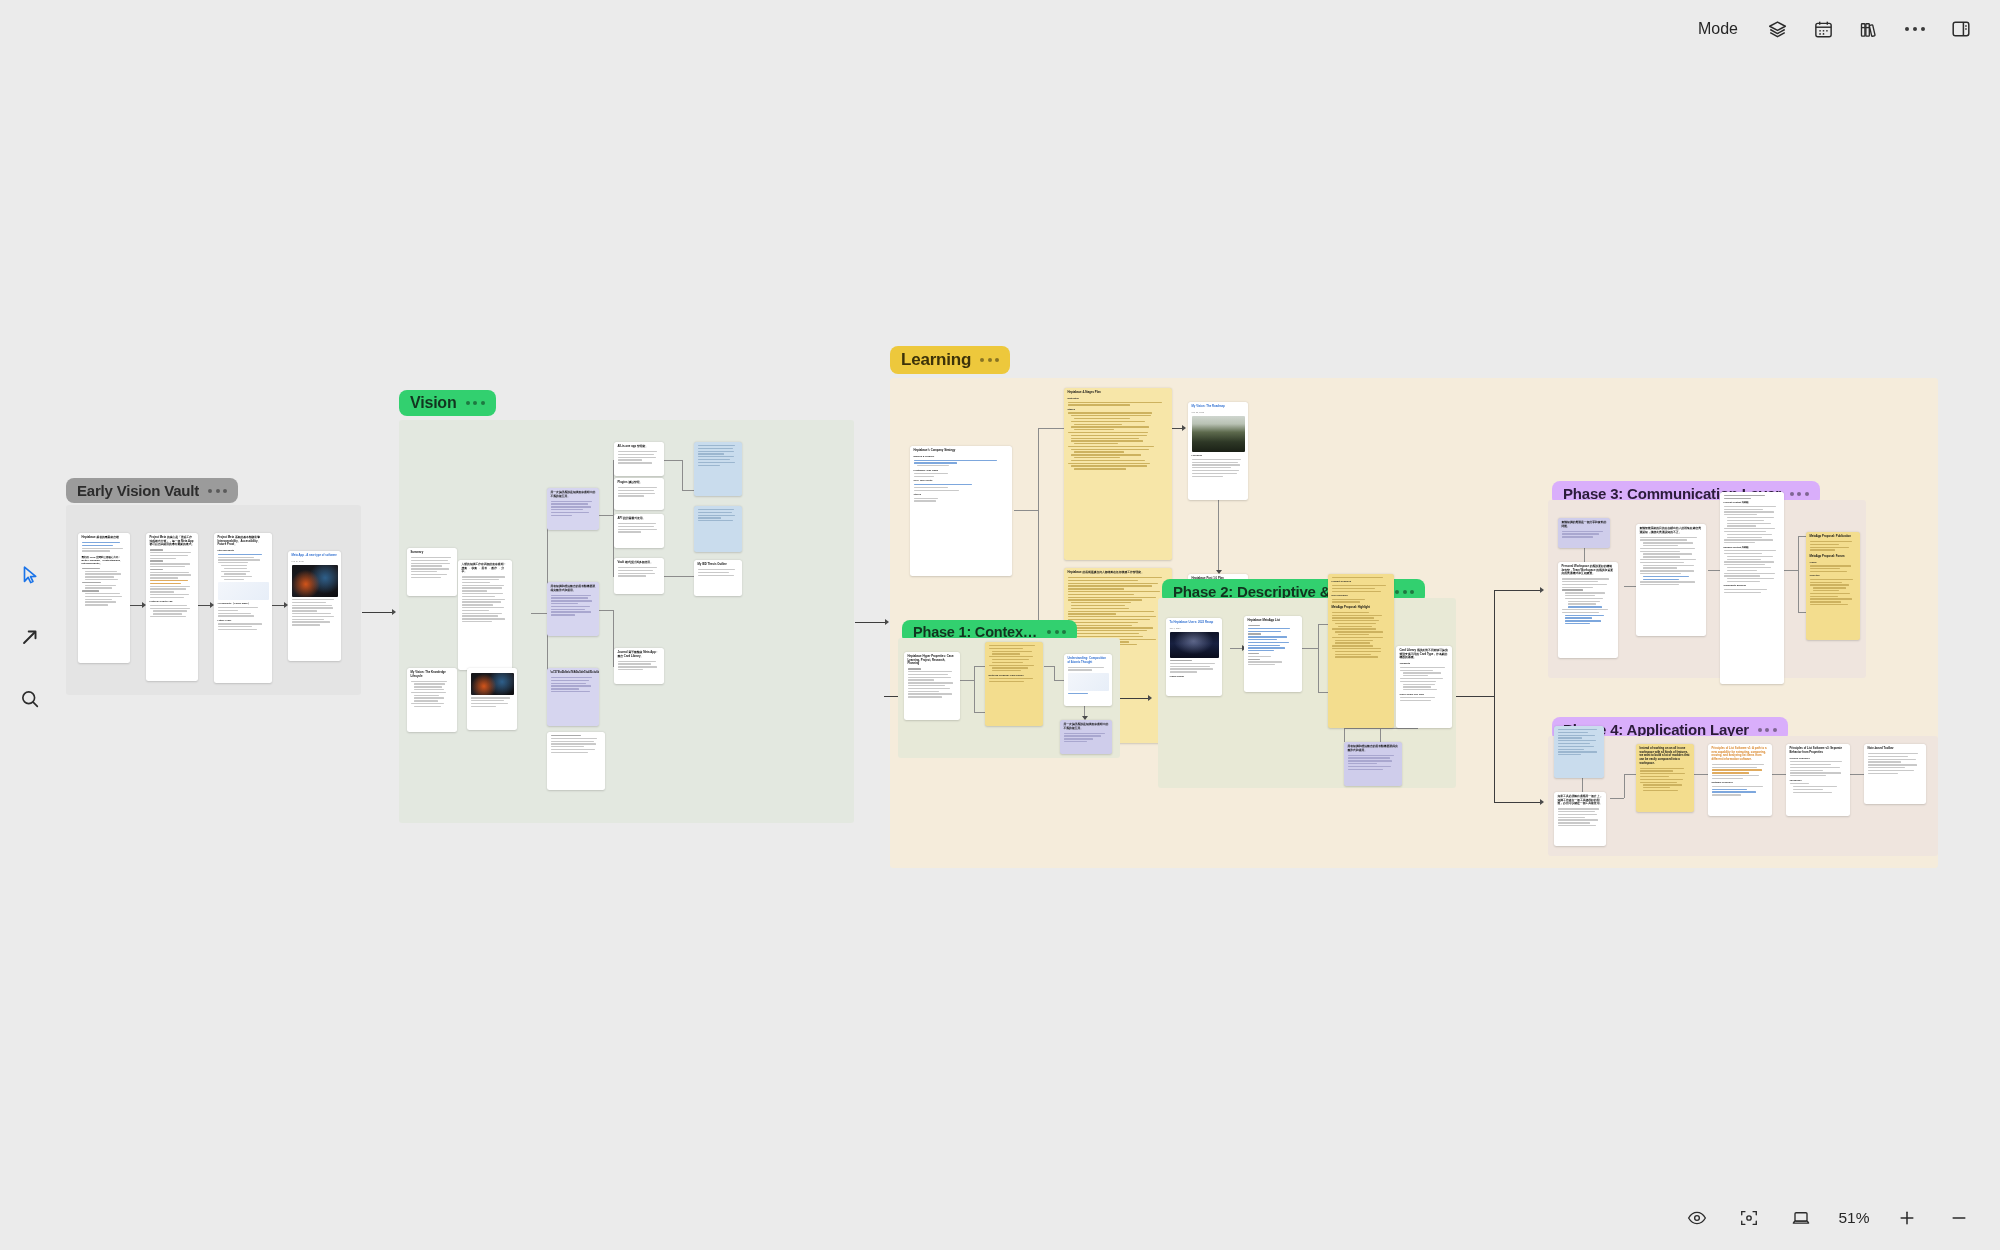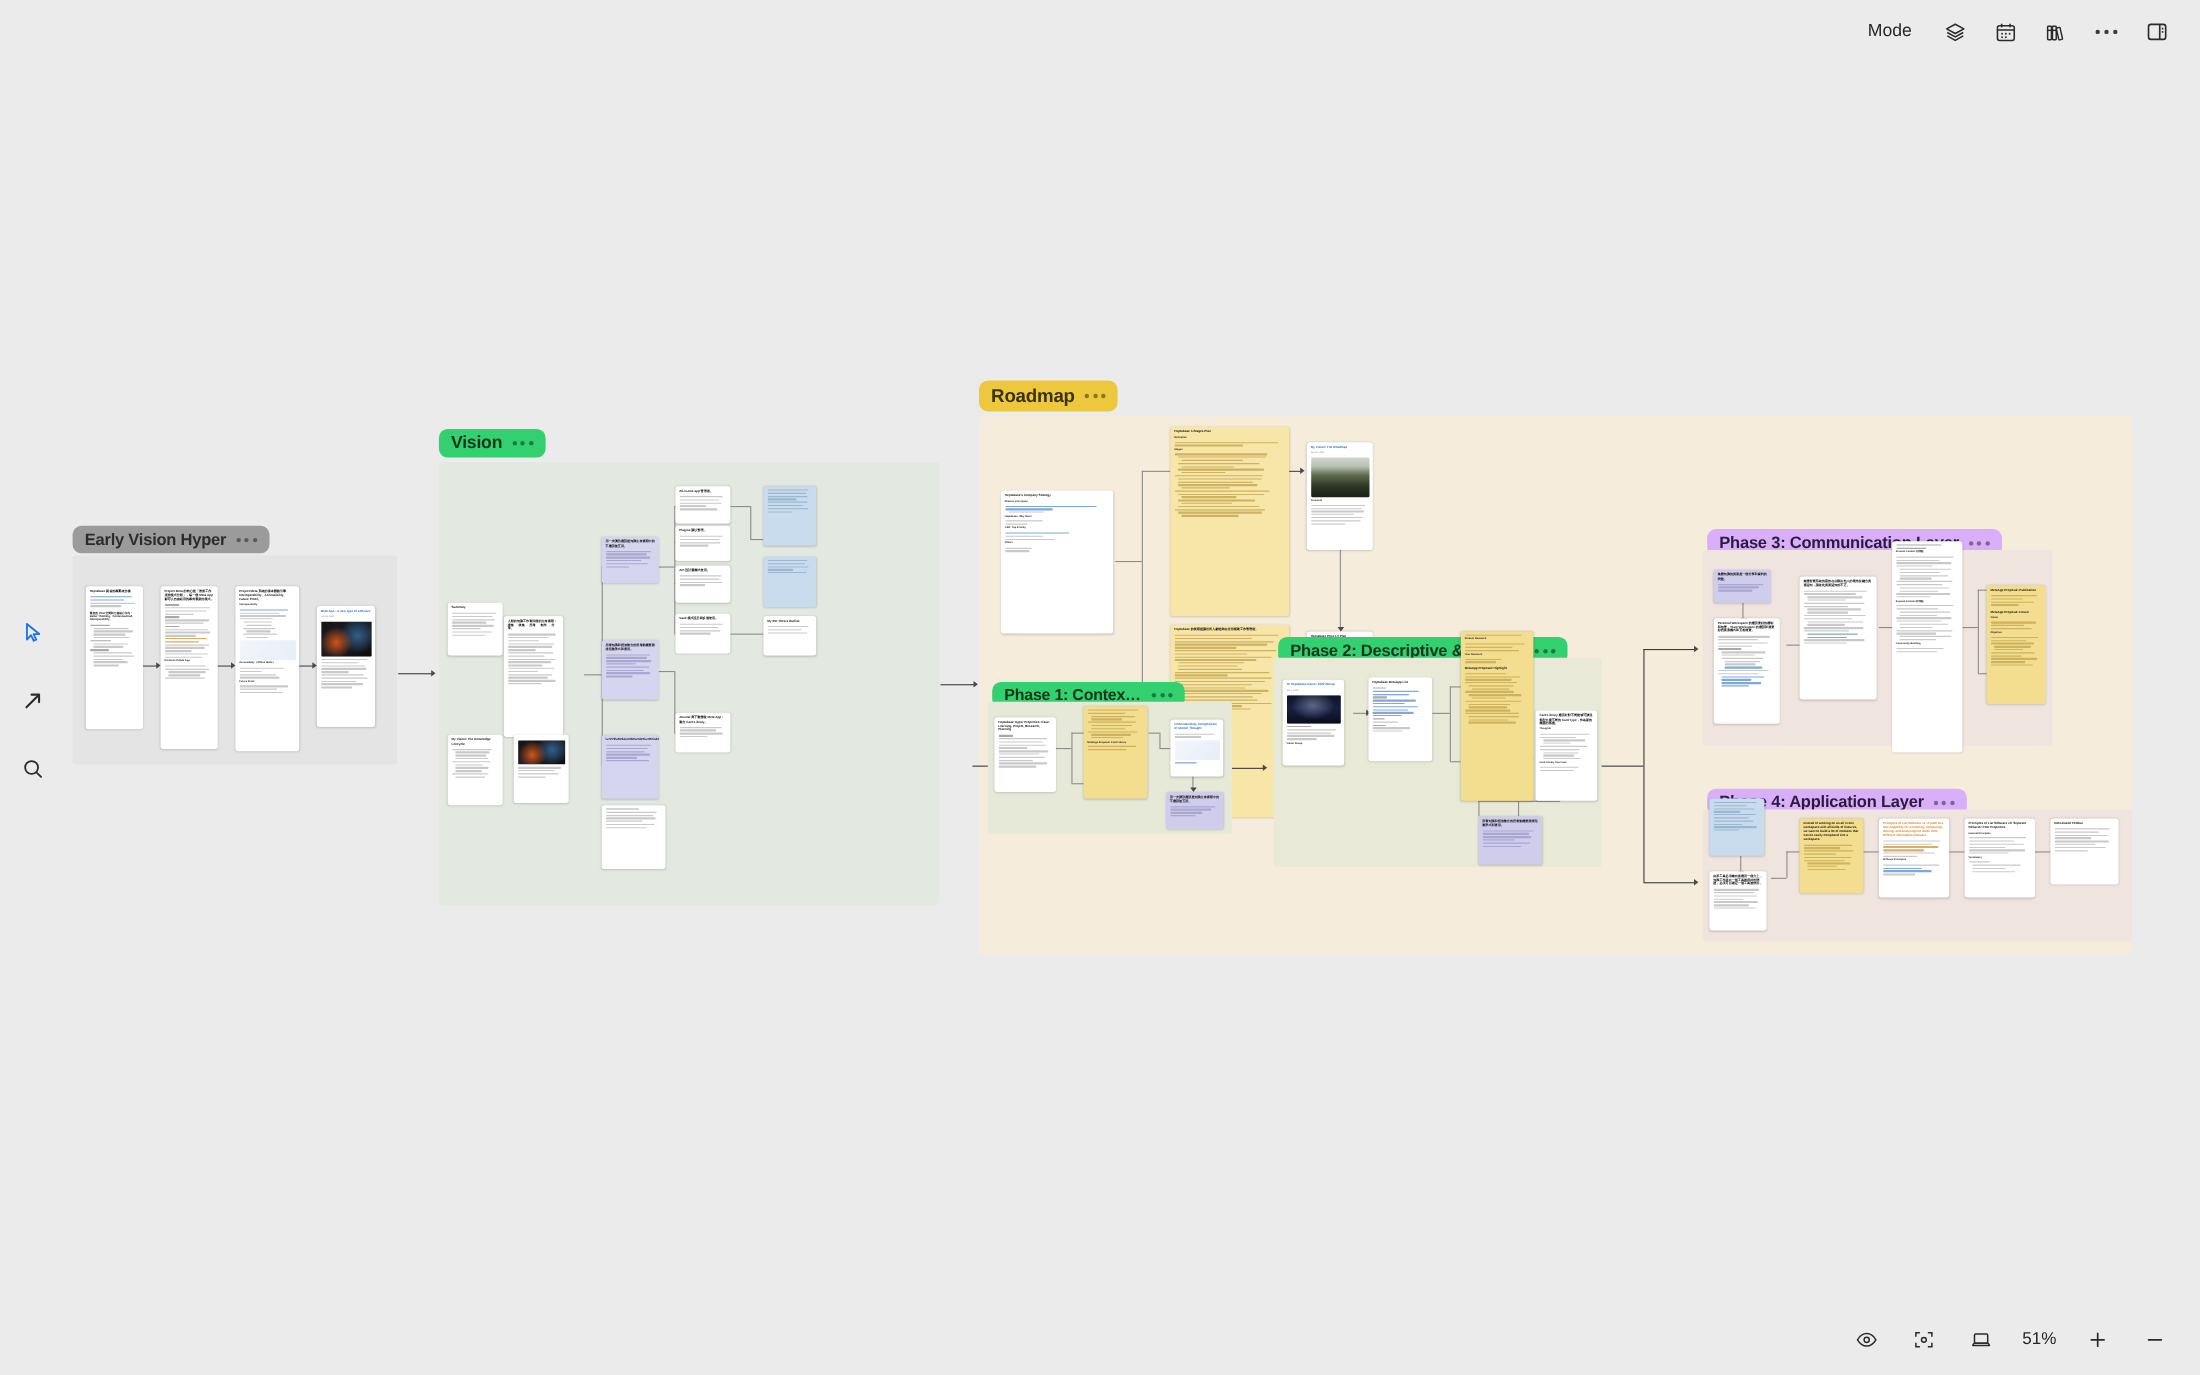--- a/index.html
+++ b/index.html
@@ -139,21 +139,21 @@
   }
   .big-arrow { position: absolute; height: 1.4px; background: #3d3d3d; }
 </style>
 </head>
 <body>
 
 <div class="canvas">
 
   <div class="frame" style="left:66px; top:505px; width:295px; height:190px;">
     <div class="frame-label" style="left:0; top:-27px; background:#9b9b9b; color:#2c2c2c; font-size:15px;">
-      <span class="lbl-text">Early Vision Hyper</span>
+      <span class="lbl-text">Early Vision Vault</span>
       <span class="dots dots-h">
           <i></i>
           <i></i>
           <i></i>
         </span>
     </div>
     <div class="frame-body" style="left:0; top:0; width:295px; height:190px; background:#e4e4e4;">
 
       <div class="card" style="left:12px; top:28px; width:52px; height:130px;">
         <span class="t">Heptabase 親省的專案統合檔</span>
@@ -501,21 +501,21 @@
         </div>
       </div>
     </div>
   </div>
 
   <div class="big-arrow" style="left:855px; top:622px; width:32px;"></div>
   <div class="arrow-head" style="left:885px; top:619px;"></div>
 
   <div class="frame" style="left:890px; top:378px; width:1048px; height:490px;">
     <div class="frame-label" style="left:0; top:-32px; background:#edc83c; color:#3c3209; font-size:17px;">
-      <span class="lbl-text">Roadmap</span>
+      <span class="lbl-text">Learning</span>
       <span class="dots dots-h">
           <i></i>
           <i></i>
           <i></i>
         </span>
     </div>
     <div class="frame-body" style="left:0; top:0; width:1048px; height:490px; background:#f5ecdb;">
 
       <div class="tree">
         <div class="ln-h" style="left:124px; top:132px; width:24px;"></div>

